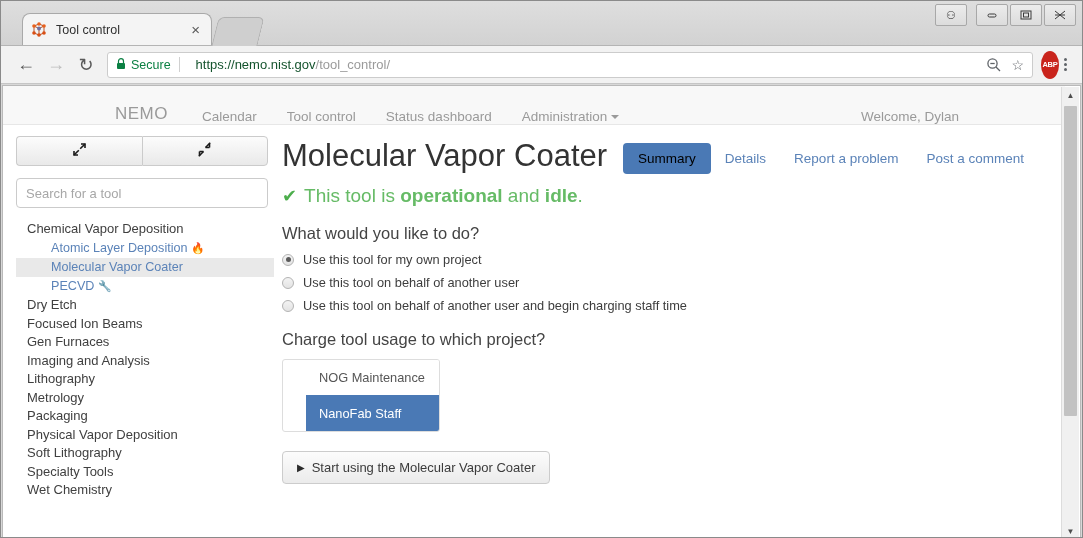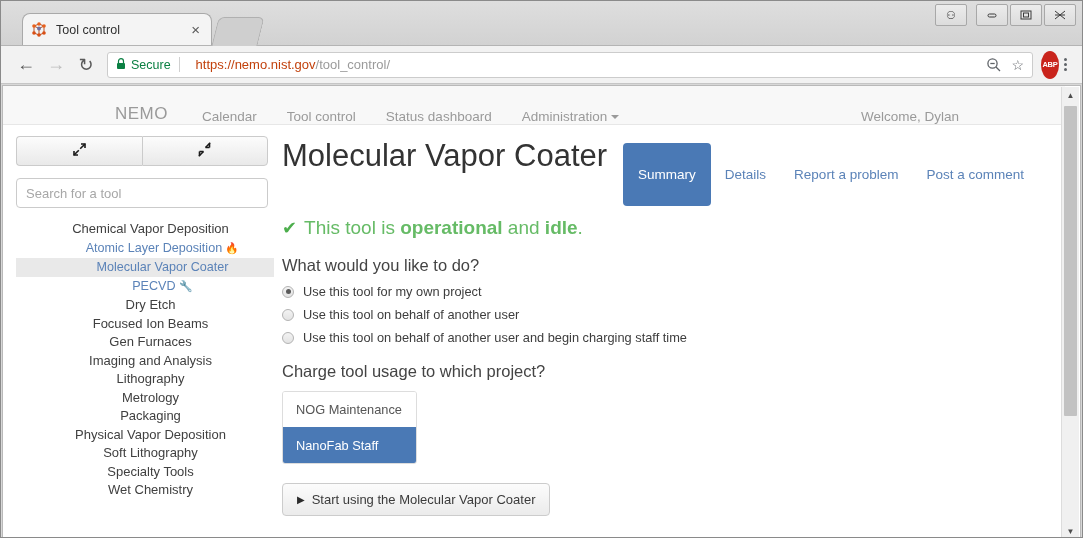--- a/index.html
+++ b/index.html
@@ -143,21 +143,21 @@
     font-size: 12.5px;
     margin-right: 8px;
   }
   .omni-sep {
     width: 1px;
     height: 15px;
     background: #d0d0d0;
     margin-right: 8px;
   }
   .url { font-size: 13px; color: #9a9a9a; white-space: nowrap; }
-  .url b { color: #c2410c; font-weight: normal; padding-left: 8px; }
+  .url b { color: #14532d; font-weight: normal; padding-left: 8px; }
   .omni-right { display: flex; align-items: center; gap: 10px; margin-left: auto; }
   .icon-btn { color: #5f6368; font-size: 14px; display: flex; align-items: center; }
   .abp {
     width: 18px; height: 28px; border-radius: 50%;
     background: #c9241c; color: #fff; font-size: 7.5px; font-weight: bold;
     display: flex; align-items: center; justify-content: center;
     letter-spacing: -0.2px;
   }
   .kebab { display: flex; flex-direction: column; gap: 2px; padding: 0 5px; }
   .kebab i { width: 3px; height: 3px; background: #5f6368; border-radius: 50%; display: block; }
@@ -243,21 +243,21 @@
     border-radius: 4px;
     padding: 0 9px;
     box-sizing: border-box;
     font-family: "Liberation Sans", sans-serif;
     font-size: 13px;
     color: #555;
     background: #fff;
     outline: none;
   }
   .search-input::placeholder { color: #a7a7a7; }
-  .tree { margin-top: 12px; width: 258px; text-align: center; }
+  .tree { margin-top: 12px; width: 258px; }
   .tree-cat {
     font-size: 13px;
     color: #404040;
     line-height: 18.5px;
     padding-left: 11px;
   }
   .tree-tool {
     font-size: 12.6px;
     color: #5b83b8;
     line-height: 18.5px;
@@ -273,23 +273,23 @@
     font-size: 31px;
     color: #333;
     font-weight: normal;
     line-height: 37px;
     margin: 0;
     white-space: nowrap;
   }
   .tabs { display: flex; align-items: center; margin: 6px 0 0 16px; }
   .tab-pill {
     background: #4a79b5;
-    color: #ffffff;
+    color: #000000;
     font-size: 13.5px;
-    padding: 24px 15px;
+    padding: 8px 15px;
     border-radius: 4px;
     white-space: nowrap;
   }
   .tab-link {
     color: #5b83b8;
     font-size: 13.5px;
     padding: 8px 14px;
     white-space: nowrap;
   }
   .status {
@@ -333,20 +333,21 @@
     border-radius: 50%;
     background: #5a5a5a;
   }
   .question2 { font-size: 16.5px; color: #444; margin-top: 17px; }
   .project-list {
     width: 133px;
     margin-top: 10px;
     border: 1px solid #dddddd;
     border-radius: 3px;
     overflow: hidden;
+    padding-left: 23px;
   }
   .project-item {
     font-size: 12.8px;
     padding: 10px 13px;
     color: #555;
     background: #fff;
     box-sizing: border-box;
   }
   .project-item.active {
     background: #4a79b5;

